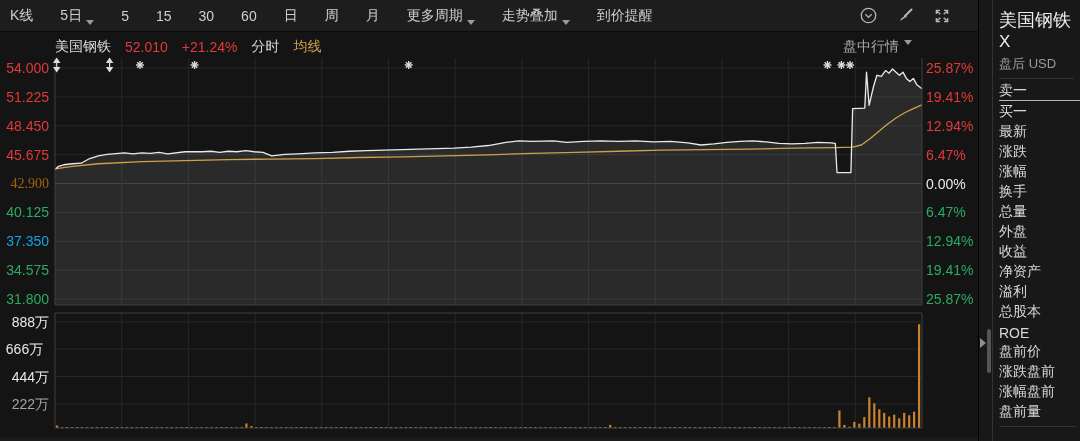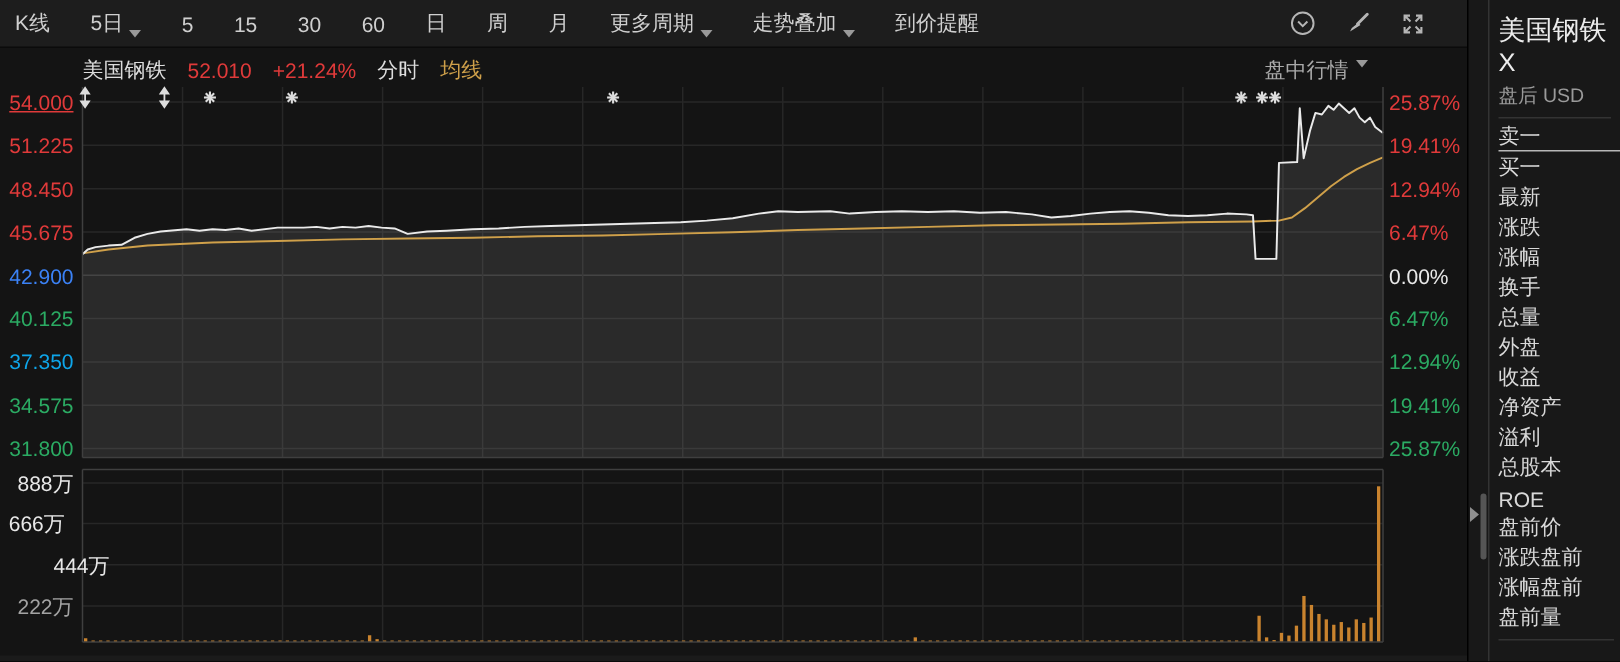--- a/index.html
+++ b/index.html
@@ -304,41 +304,41 @@
           <line x1="838.5690000000001" y1="67.8" x2="844.169" y2="62.2" stroke="#ddd" stroke-width="1.4"></line>
         </g>
         <g>
           <line x1="846.039" y1="65" x2="854.039" y2="65" stroke="#ddd" stroke-width="1.4"></line>
           <line x1="850.039" y1="61" x2="850.039" y2="69" stroke="#ddd" stroke-width="1.4"></line>
           <line x1="847.239" y1="62.2" x2="852.8389999999999" y2="67.8" stroke="#ddd" stroke-width="1.4"></line>
           <line x1="847.239" y1="67.8" x2="852.8389999999999" y2="62.2" stroke="#ddd" stroke-width="1.4"></line>
         </g>
       </svg>
     <div id="axis-labels">
-        <span class="axis-label right-align" style="top: 59px; color: rgb(224, 58, 58); text-decoration: underline;">54.000</span>
+        <span class="axis-label right-align" style="top: 59px; color: rgb(224, 58, 58);">54.000</span>
         <span class="axis-label right-align" style="top: 87.875px; color: rgb(224, 58, 58);">51.225</span>
         <span class="axis-label right-align" style="top: 116.75px; color: rgb(224, 58, 58);">48.450</span>
         <span class="axis-label right-align" style="top: 145.625px; color: rgb(224, 58, 58);">45.675</span>
-        <span class="axis-label right-align" style="top: 174.5px; color: #3b82f6;">42.900</span>
+        <span class="axis-label right-align" style="top: 174.5px; color: #a16207; font-family: Liberation Serif, serif;">42.900</span>
         <span class="axis-label right-align" style="top: 203.375px; color: rgb(43, 171, 99);">40.125</span>
         <span class="axis-label right-align" style="top: 232.25px; color: #0ea5e9;">37.350</span>
         <span class="axis-label right-align" style="top: 261.125px; color: rgb(43, 171, 99);">34.575</span>
         <span class="axis-label right-align" style="top: 290px; color: rgb(43, 171, 99);">31.800</span>
         <span class="axis-label" style="top: 59px; left: 926px; color: rgb(224, 58, 58);">25.87%</span>
         <span class="axis-label" style="top: 87.875px; left: 926px; color: rgb(224, 58, 58);">19.41%</span>
         <span class="axis-label" style="top: 116.75px; left: 926px; color: rgb(224, 58, 58);">12.94%</span>
         <span class="axis-label" style="top: 145.625px; left: 926px; color: rgb(224, 58, 58);">6.47%</span>
         <span class="axis-label" style="top: 174.5px; left: 926px; color: rgb(232, 232, 232);">0.00%</span>
         <span class="axis-label" style="top: 203.375px; left: 926px; color: rgb(43, 171, 99);">6.47%</span>
         <span class="axis-label" style="top: 232.25px; left: 926px; color: rgb(43, 171, 99);">12.94%</span>
         <span class="axis-label" style="top: 261.125px; left: 926px; color: rgb(43, 171, 99);">19.41%</span>
         <span class="axis-label" style="top: 290px; left: 926px; color: rgb(43, 171, 99);">25.87%</span>
         <span class="axis-label right-align" style="top: 313px; color: rgb(232, 232, 232);">888万</span>
         <span class="axis-label right-align" style="top: 340px; color: rgb(232, 232, 232); text-align: center;">666万</span>
-        <span class="axis-label right-align" style="top: 367.5px; color: rgb(232, 232, 232); padding-left: 24px;">444万</span>
+        <span class="axis-label right-align" style="top: 367.5px; color: rgb(232, 232, 232);">444万</span>
         <span class="axis-label right-align" style="top: 395px; color: #a3a3a3;">222万</span>
       </div>
     <div class="bottom-strip"></div>
   </div>
 
   <div class="toolbar">
     <div class="tb-items" id="tb-items">
         <span class="tb-item">
           <span>K线</span>
         </span>

